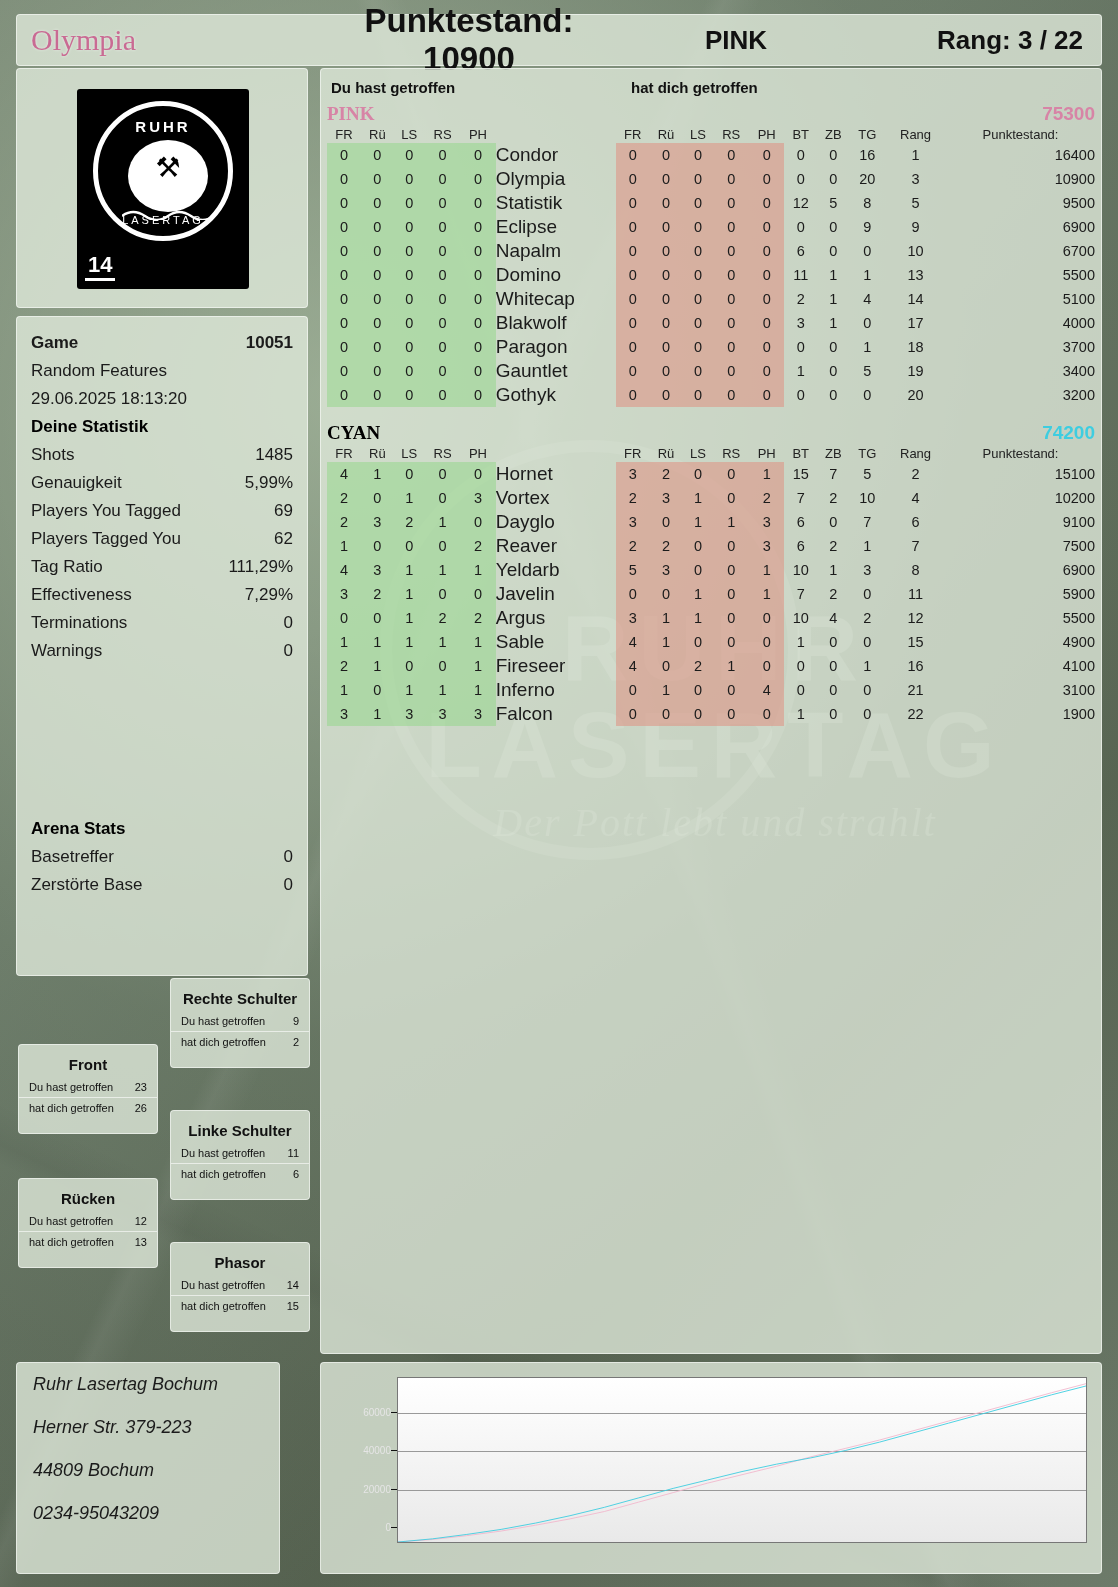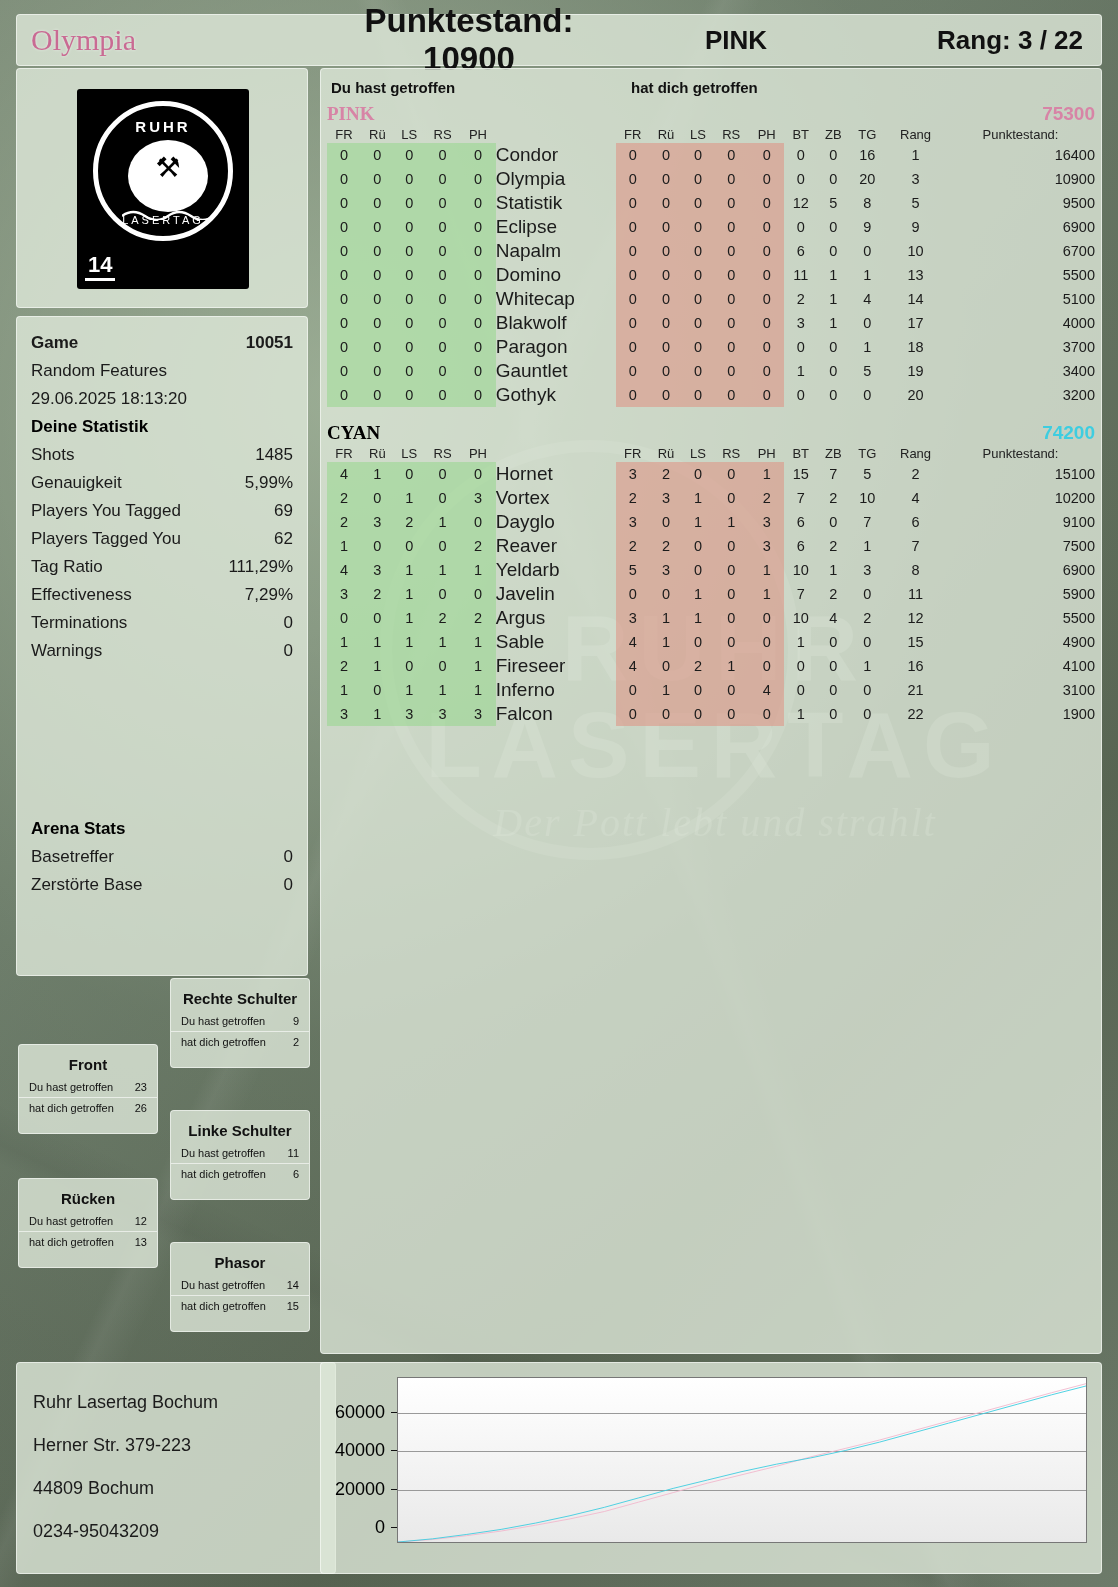--- a/index.html
+++ b/index.html
@@ -92,21 +92,21 @@
   .bp h4 { margin:0; padding:11px 0 4px; text-align:center; font-size:15px; font-weight:bold; color:#111; }
   .bp .l { display:flex; justify-content:space-between; font-size:11px; padding:4px 10px; color:#111; }
   .bp .l.sep { border-top:1px solid rgba(255,255,255,0.6); }
   #bpRS { left:170px; top:978px; width:140px; height:90px; }
   #bpFront { left:18px; top:1044px; width:140px; height:90px; }
   #bpLS { left:170px; top:1110px; width:140px; height:90px; }
   #bpBack { left:18px; top:1178px; width:140px; height:90px; }
   #bpPh { left:170px; top:1242px; width:140px; height:90px; }
 
   
-  #addr { left:16px; top:1362px; width:320px; height:212px; padding:18px 16px; }
+  #addr { left:16px; top:1362px; width:264px; height:212px; padding:0 16px;font-style:italic; }
   #addr div { font-size:18px; color:#1b1b1b; padding:11px 0; }
 
   
   #main { left:320px; top:68px; width:782px; height:1286px; padding:10px 6px 0 6px; }
   .colhdr { display:flex; font-size:15px; font-weight:bold; color:#111; padding:0 0 6px 4px; }
   .colhdr .a { width:300px; }
   .colhdr .b { width:300px; }
 
   table.stat { border-collapse:collapse; width:100%; font-size:14.5px; color:#1b1b1b; }
   table.stat td, table.stat th { padding:1px 0; }
@@ -122,21 +122,21 @@
   .c { text-align:center; }
   .r { text-align:right; padding-right:6px;}
   .nm { text-align:left; padding-right:18px; font-size:19px; }
   .gap { width:26px; }
   .sep-row td { height:14px; }
 
   
   #chartPanel { left:320px; top:1362px; width:782px; height:212px; padding:8px 10px; }
   .chart-wrap { position:relative; width:100%; height:100%; }
   .yaxis { position:absolute; left:0; top:0; width:66px; height:100%; }
-  .ytick { position:absolute; right:12px; font-size:18px; color:#000000; transform:translateY(-50%); }
+  .ytick { position:absolute; right:6px; font-size:10px; color:#e5e5e5; transform:translateY(-50%); }
   .plot { position:absolute; left:66px; right:4px; top:6px; bottom:22px; background:linear-gradient(#ffffff,#e9e9e9); border:1px solid #777; }
   .gl { position:absolute; left:0; right:0; height:1px; background:#999; }
   .tickmark { position:absolute; left:60px; width:6px; height:1px; background:#111; }
 </style>
 </head>
 <body>
 
 <div class="bg"></div>
 <div class="wm-circle"></div>
 <div class="watermark">

